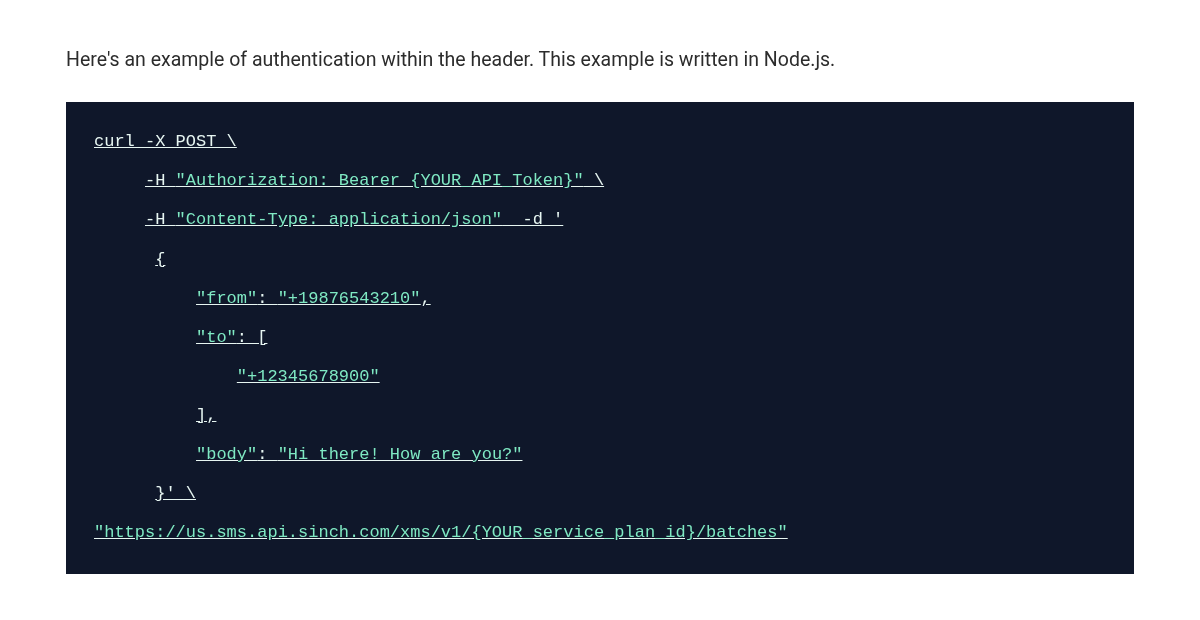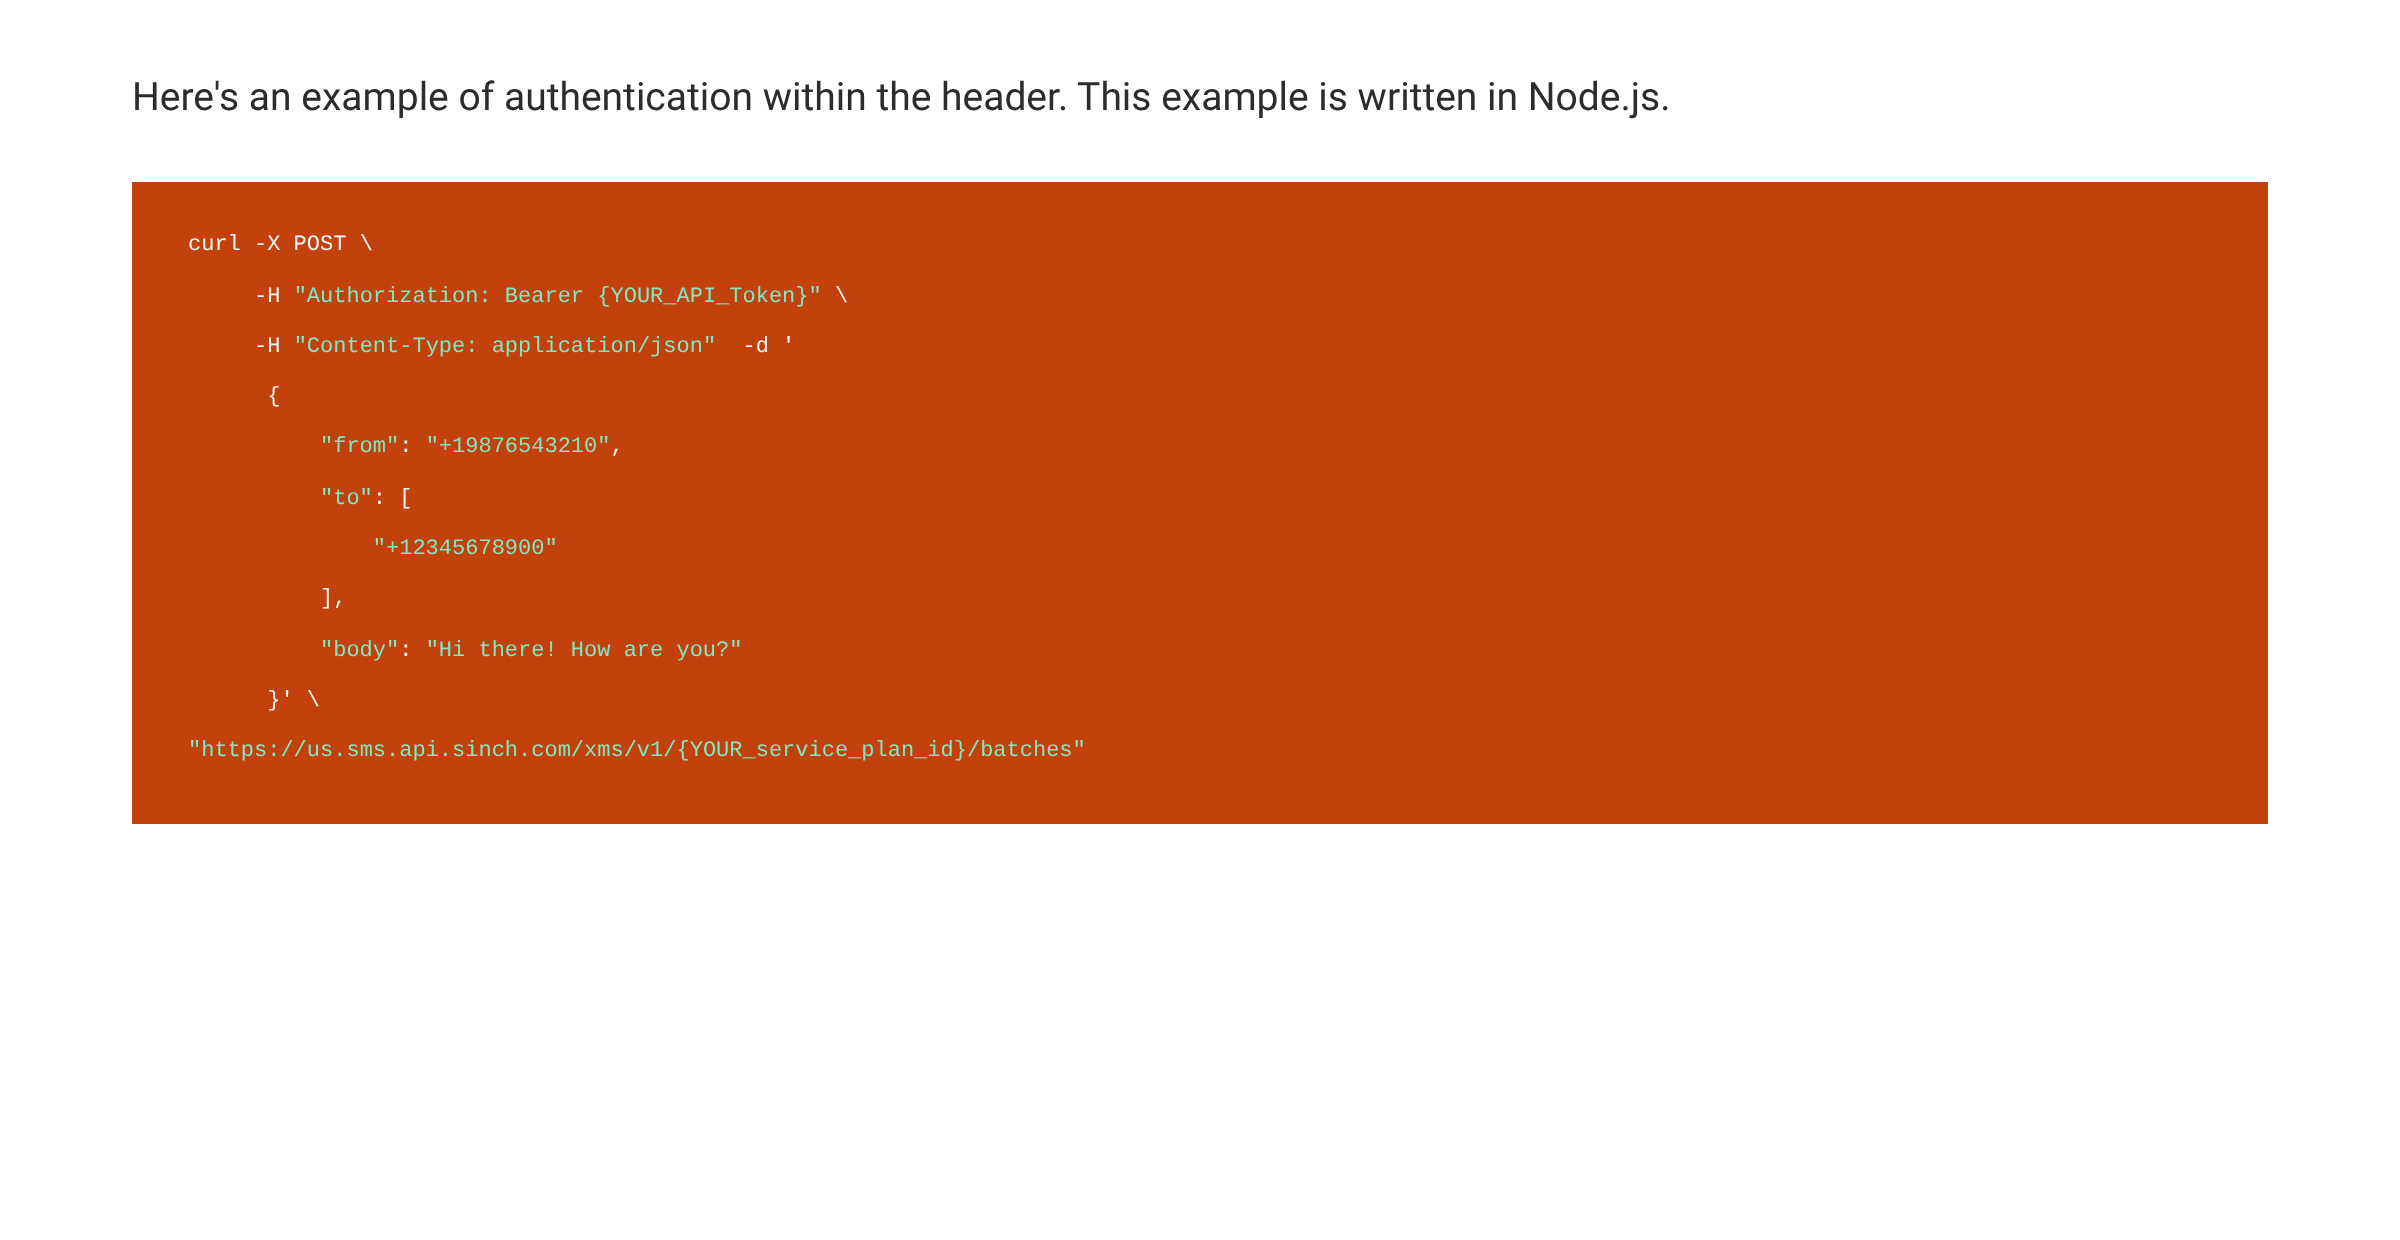--- a/index.html
+++ b/index.html
@@ -5,39 +5,40 @@
   html, body {
     margin: 0;
     padding: 0;
     background: #ffffff;
     font-family: -apple-system, BlinkMacSystemFont, "Segoe UI", Roboto, "Helvetica Neue", Arial, sans-serif;
   }
   .page {
     width: 1200px;
     min-height: 620px;
     box-sizing: border-box;
-    padding: 34px 66px 0 66px;
+    padding: 45px 66px 0 66px;
     background: #ffffff;
   }
   .intro {
     color: #2c2c2c;
     font-size: 19.5px;
     line-height: 1.5;
     margin: 0 0 28px 0;
   }
   .code-block {
-    background: #c2410c;
+    background: #0f172a;
     color: #e7f6f2;
     font-family: "SFMono-Regular", Consolas, "Liberation Mono", Menlo, Courier, monospace;
-    font-size: 11px;
+    font-size: 17px;
     line-height: 2.3;
     padding: 20px 28px 22px 28px;
     white-space: pre;
     overflow-x: auto;
     margin-bottom: 22px;
+    text-decoration: underline;
   }
   .c-plain { color: #e7f6f2; }
   .c-str   { color: #7fe9c3; }
   
   .ind1 { display:inline-block; width: 5ch; }   
   .ind2 { display:inline-block; width: 6ch; }   
   .ind3 { display:inline-block; width: 10ch; }  
   .ind4 { display:inline-block; width: 14ch; }  
 </style>
 </head>

